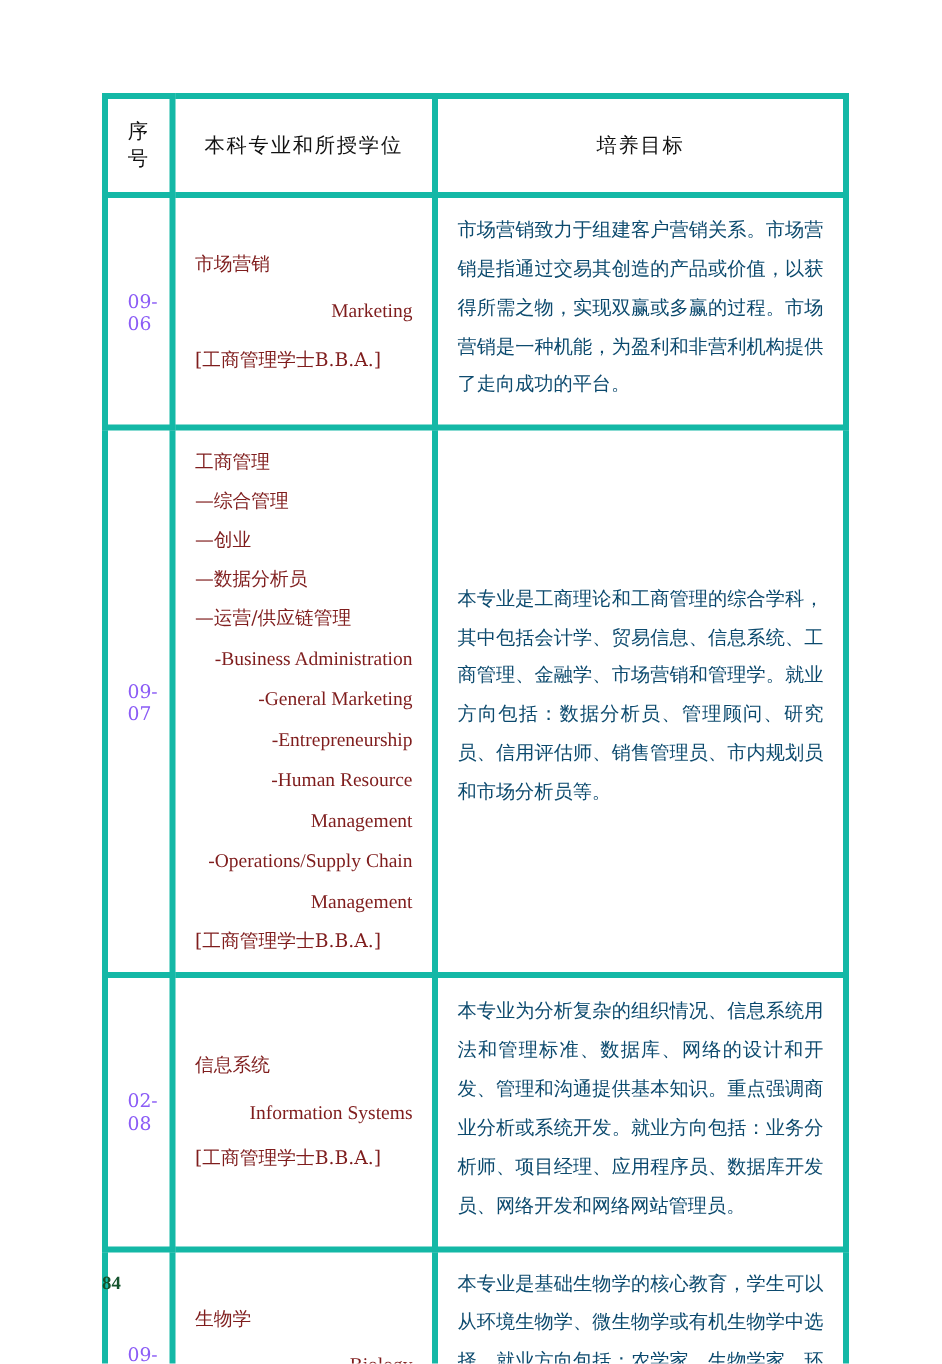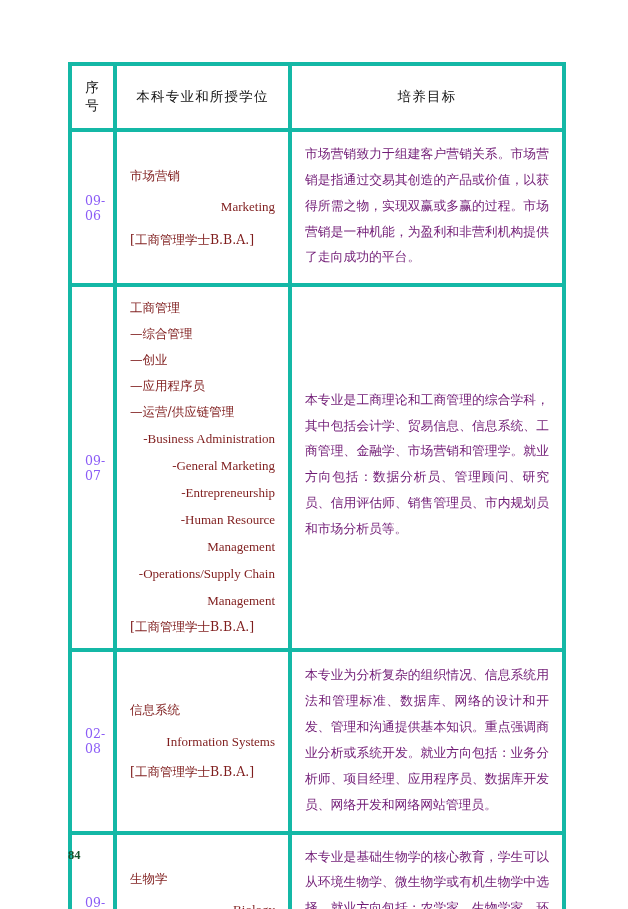--- a/index.html
+++ b/index.html
@@ -80,21 +80,21 @@
   .prog-line.degree {
     font-size: 12.5px;
   }
 
   .goal-cell {
     padding: 7px 7px 7px 8px;
     font-size: 12.8px;
     line-height: 2.02;
     text-align: justify;
     text-justify: inter-character;
-    color: #701a75;
+    color: #0c4a6e;
   }
   .goal-cell p {
     margin: 0;
   }
 
   
   tr[data-row="1"] .prog-cell { line-height: 2.5; }
   tr[data-row="2"] .prog-cell { line-height: 2.08; padding-top: 8px; padding-bottom: 8px; }
   tr[data-row="3"] .prog-cell { line-height: 2.45; margin-left: 11px; }
   tr[data-row="4"] .prog-cell { line-height: 2.45; }
@@ -146,21 +146,21 @@
           <p>市场营销致力于组建客户营销关系。市场营销是指通过交易其创造的产品或价值，以获得所需之物，实现双赢或多赢的过程。市场营销是一种机能，为盈利和非营利机构提供了走向成功的平台。</p>
         </td>
       </tr>
 
       <tr data-row="2">
         <td class="id-cell">09-07</td>
         <td class="prog-cell">
           <div class="prog-line">工商管理</div>
           <div class="prog-line">—综合管理</div>
           <div class="prog-line">—创业</div>
-          <div class="prog-line">—应用程序员</div>
+          <div class="prog-line">—数据分析员</div>
           <div class="prog-line">—运营/供应链管理</div>
           <div class="prog-line latin">-Business Administration</div>
           <div class="prog-line latin">-General Marketing</div>
           <div class="prog-line latin">-Entrepreneurship</div>
           <div class="prog-line latin">-Human Resource</div>
           <div class="prog-line latin">Management</div>
           <div class="prog-line latin">-Operations/Supply Chain</div>
           <div class="prog-line latin">Management</div>
           <div class="prog-line degree">[工商管理学士B.B.A.]</div>
         </td>

